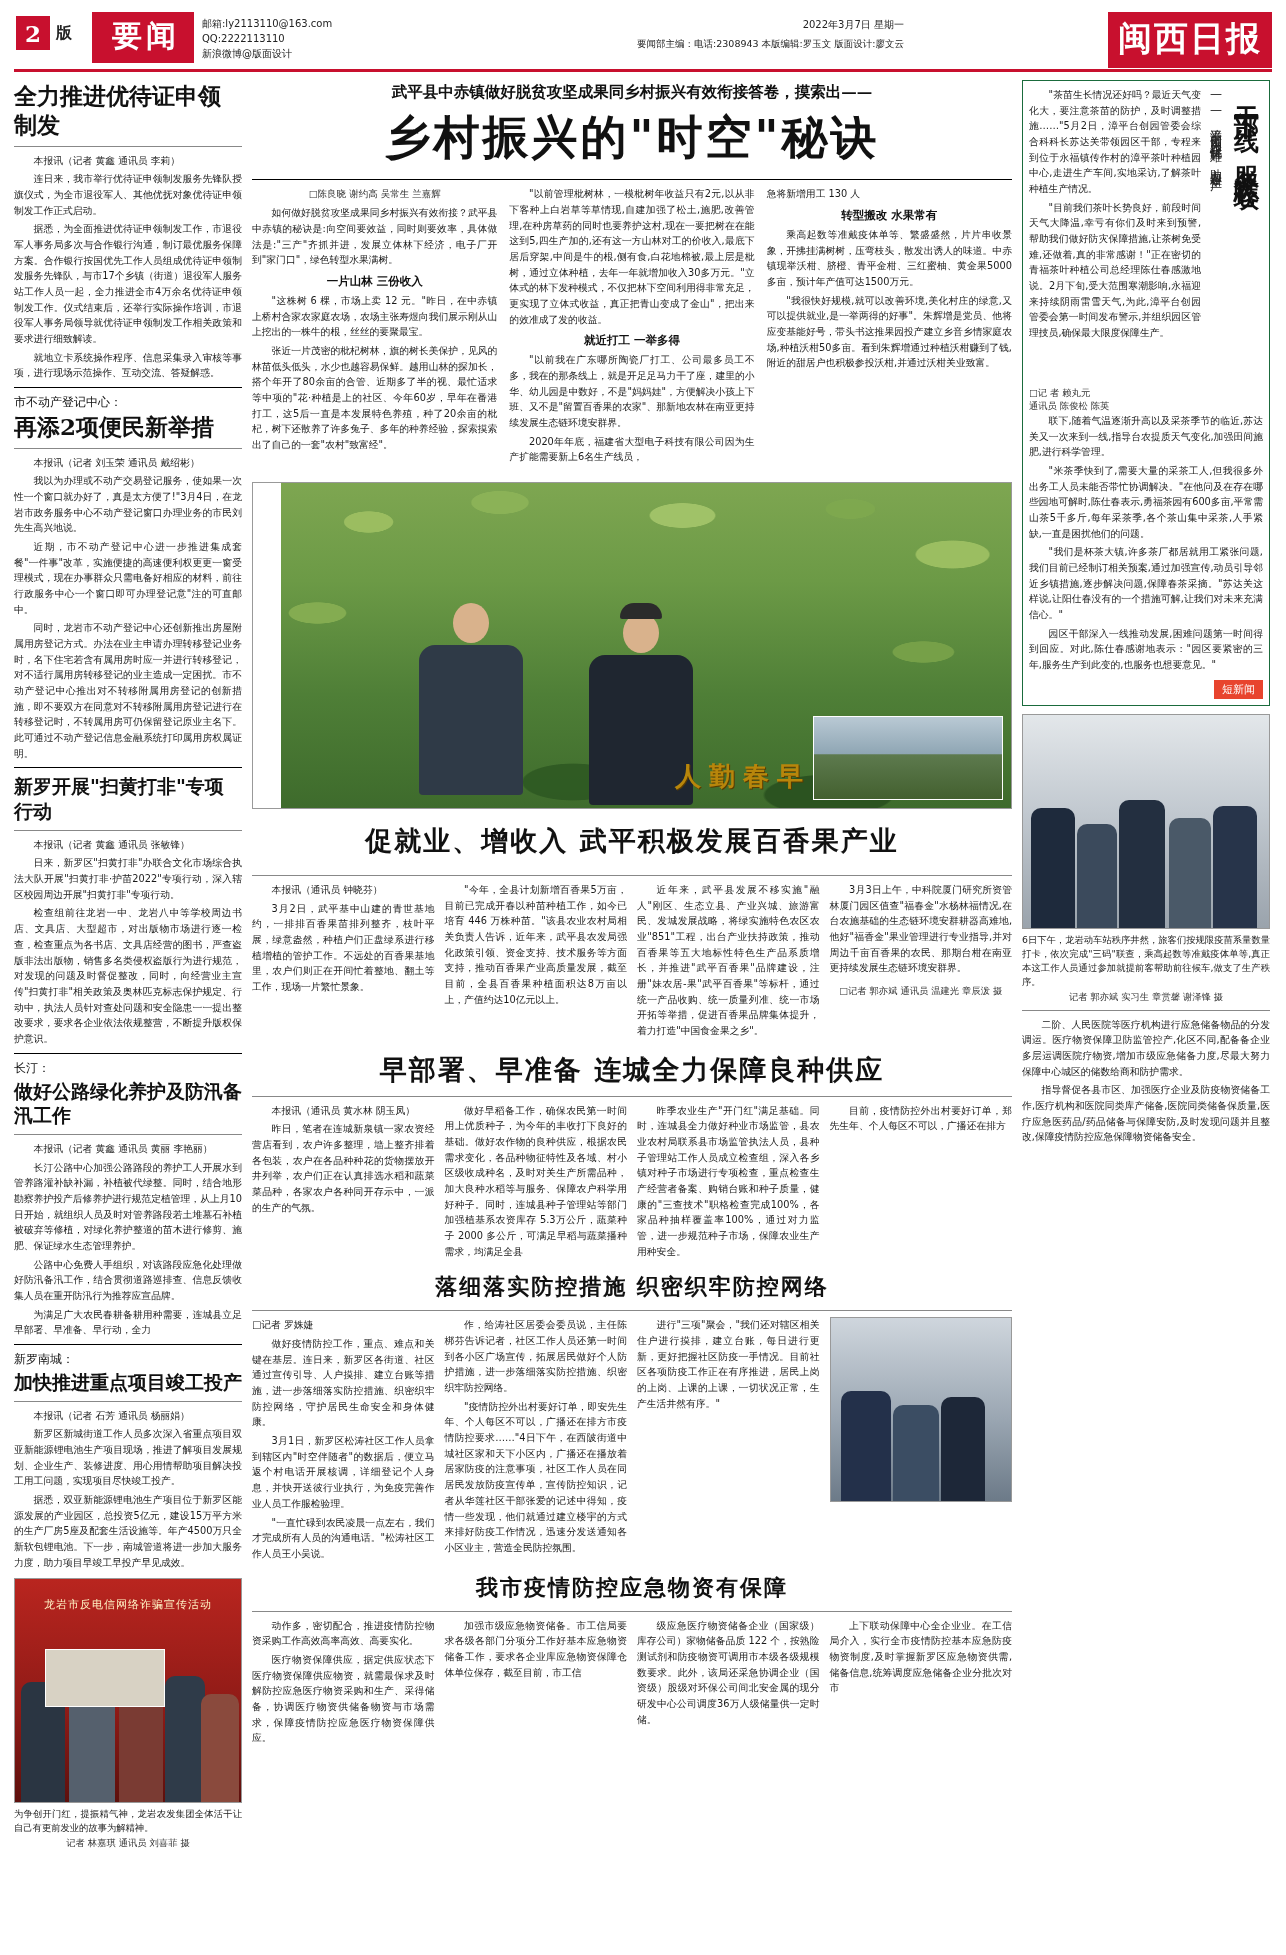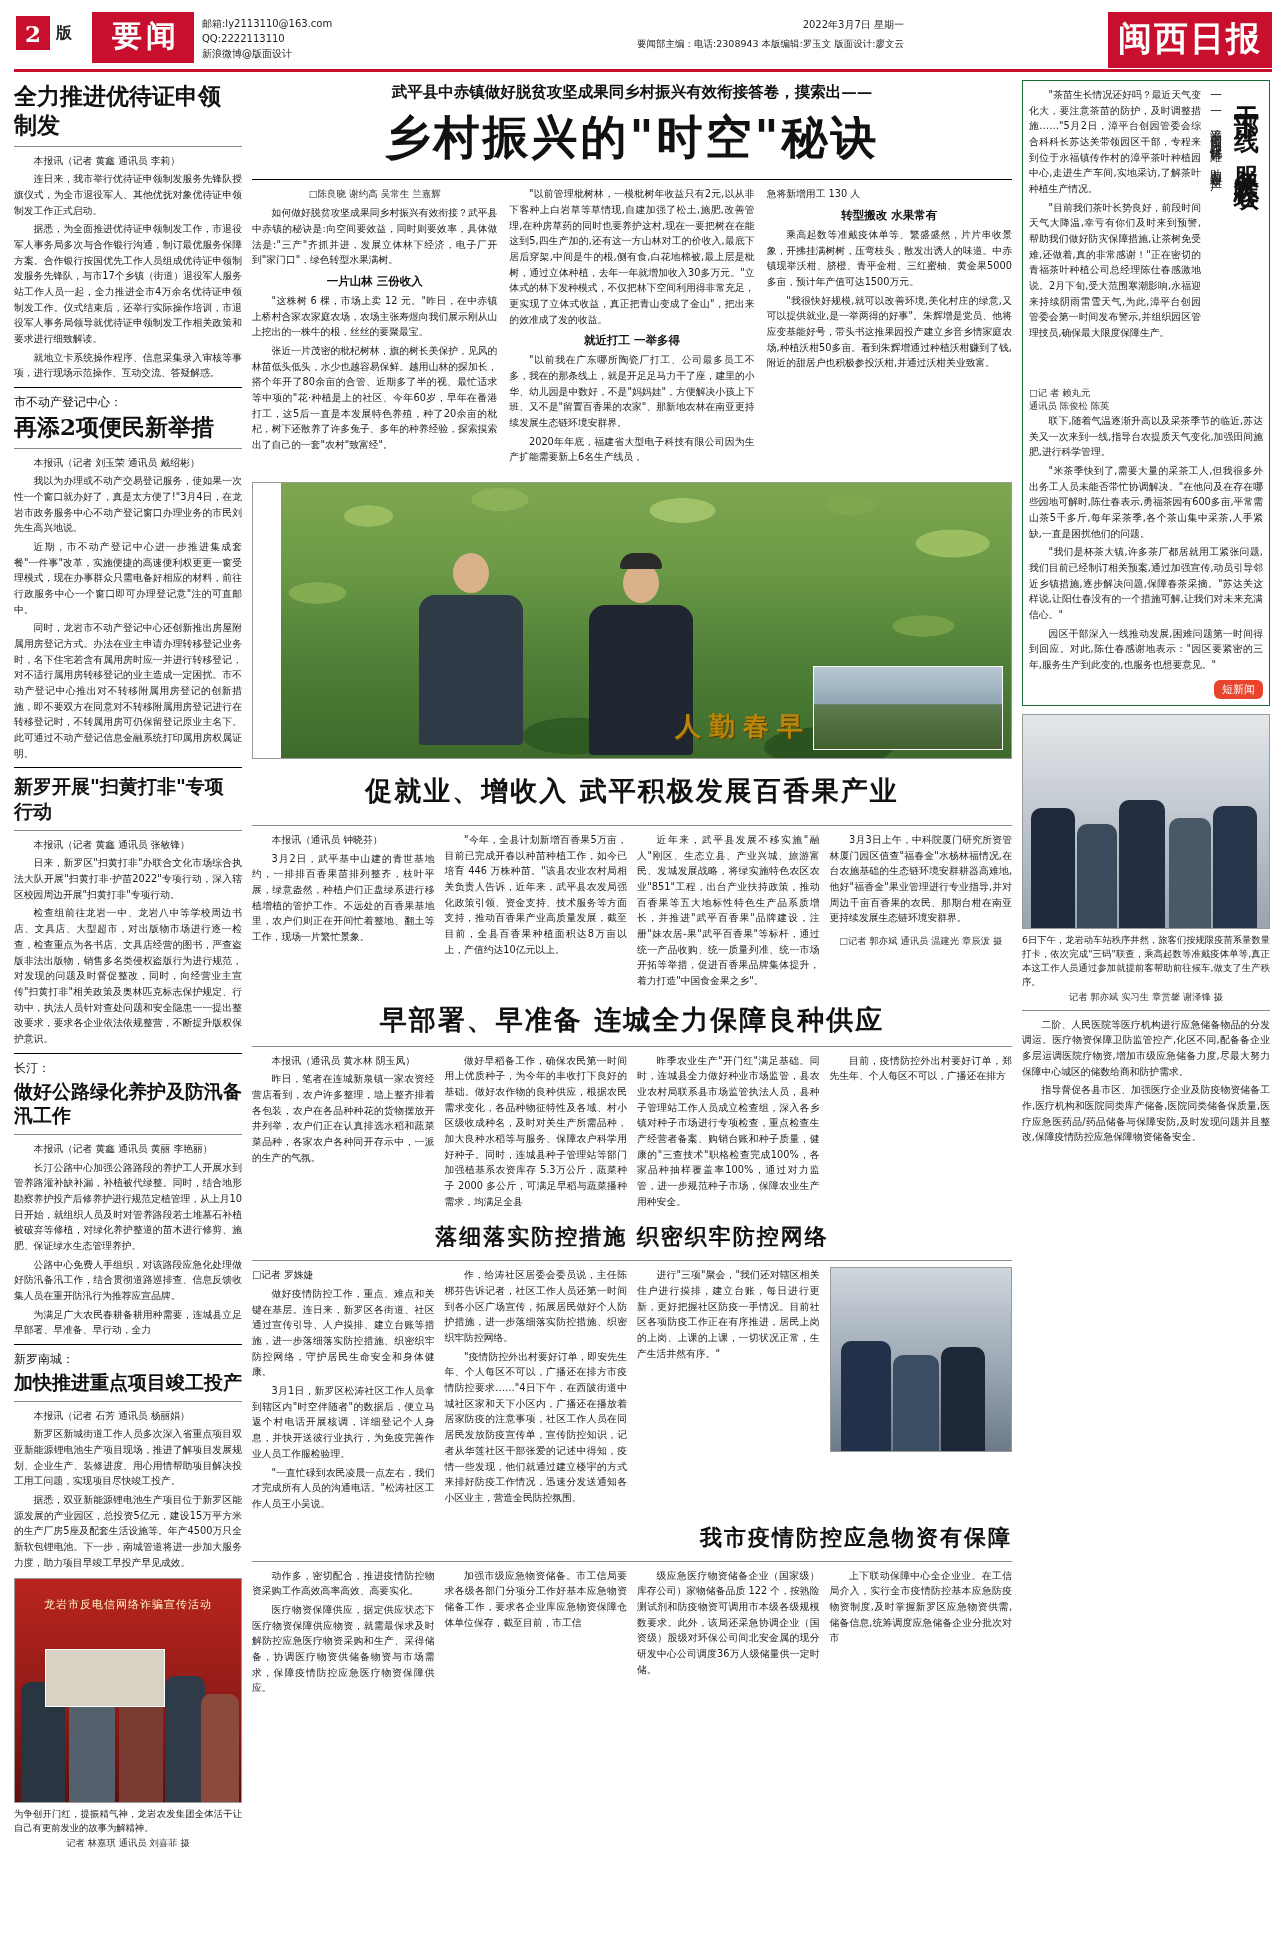--- a/index.html
+++ b/index.html
@@ -88,21 +88,21 @@
   .three-col > div { flex:1; }
   .subhead {
     font-size:11.5px; font-weight:bold; text-align:center; margin:6px 0 4px 0;
     font-family:"DejaVu Serif","Liberation Serif",serif;
   }
   .sig-line { font-size:9.5px; text-align:center; color:#333; margin:2px 0 4px; }
 
   
   .photo-wrap { position:relative; margin:8px 0 6px 0; border:1px solid #999; }
   .photo {
-    position:relative; height:275px; overflow:hidden;
+    position:relative; height:325px; overflow:hidden;
     background:linear-gradient(180deg,#7ea651 0%,#6c9a46 30%,#4f7f37 65%,#3e6b2c 100%);
     margin-left:28px;
   }
   .leafy {
     position:absolute; inset:0;
     background:
       radial-gradient(ellipse 60px 26px at 12% 12%, #9dbf62 40%, transparent 42%),
       radial-gradient(ellipse 70px 28px at 30% 6%, #8cb358 40%, transparent 42%),
       radial-gradient(ellipse 80px 30px at 55% 10%, #a3c46a 40%, transparent 42%),
       radial-gradient(ellipse 60px 24px at 78% 8%, #7fa94f 40%, transparent 42%),
@@ -142,38 +142,38 @@
 
   .mid-head3 {
     font-size:27px; font-weight:bold; text-align:center; letter-spacing:2px; margin:10px 0 8px 0;
     font-family:"DejaVu Serif","Liberation Serif",serif;
   }
   .mid-head4 {
     font-size:22px; font-weight:bold; text-align:center; letter-spacing:2px; margin:10px 0 8px 0;
     font-family:"DejaVu Serif","Liberation Serif",serif;
   }
   .mid-head5 {
-    font-size:22px; font-weight:bold; text-align:right; letter-spacing:2px; margin:8px 0 8px 0;
+    font-size:22px; font-weight:bold; text-align:center; letter-spacing:2px; margin:8px 0 8px 0;
     font-family:"DejaVu Serif","Liberation Serif",serif;
   }
 
   
   .vert-title {
     writing-mode:vertical-rl; text-orientation:upright;
     font-size:25px; font-weight:bold; letter-spacing:5px; height:300px;
     font-family:"DejaVu Serif","Liberation Serif",serif;
   }
   .vert-sub {
     writing-mode:vertical-rl; text-orientation:upright;
     font-size:12px; letter-spacing:2px; height:300px; color:#222;
   }
   .right-frame { border:1px solid #1a6b3c; padding:6px; }
   .badge-news {
     display:inline-block; background:#e8442e; color:#fff; font-size:11px;
-    padding:2px 8px; border-radius:6px; float:right; margin-top:4px;
+    padding:2px 8px; border-radius:0; float:right; margin-top:4px;
   }
 
   
   .photo-sm {
     height:225px; border:1px solid #999; position:relative; overflow:hidden;
     background:linear-gradient(180deg,#c7ccd3 0%,#aab3bd 100%);
   }
   .photo-sm.red {
     background:linear-gradient(180deg,#b9251f 0%,#8d1a16 60%,#5d100d 100%);
   }

